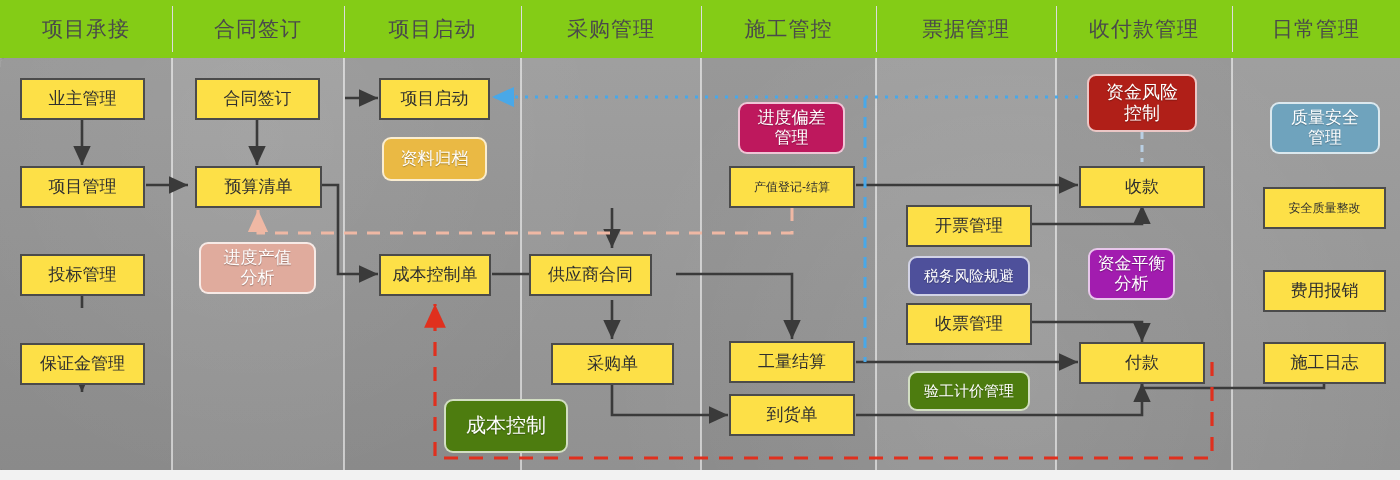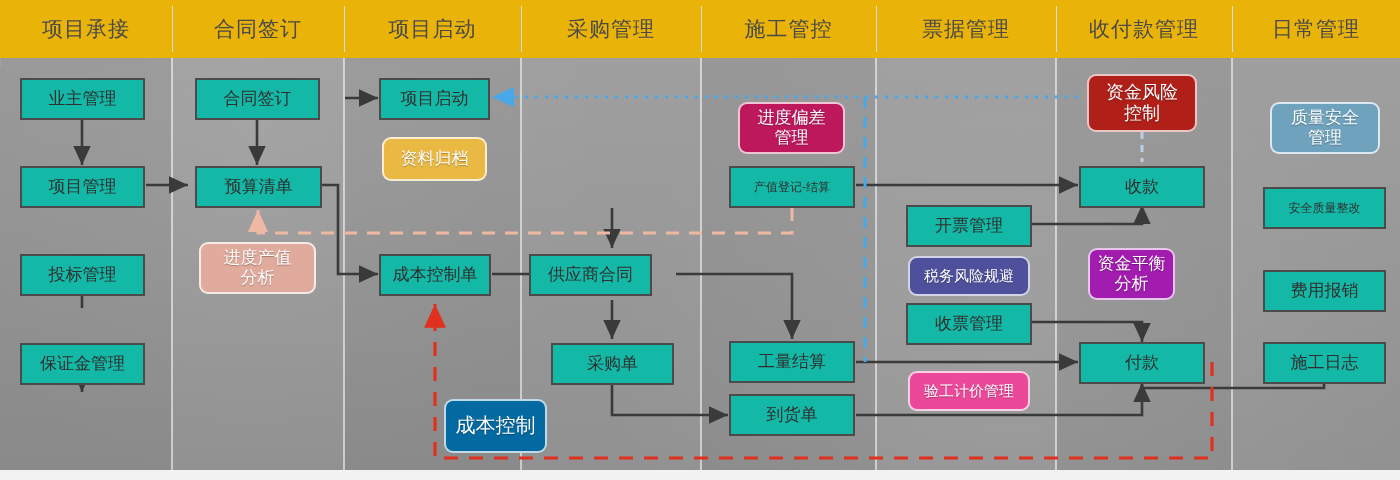--- a/index.html
+++ b/index.html
@@ -1,20 +1,20 @@
 <!DOCTYPE html>
 <html><head>
 <meta charset="utf-8">
 <style>
   html,body{margin:0;padding:0;background:#fff;}
   body{font-family:"Liberation Sans","DejaVu Sans",sans-serif;}
   #root{position:relative;width:1400px;height:480px;overflow:hidden;background:#f2f2f2;}
 
   
-  #header{position:absolute;left:0;top:0;width:1400px;height:58px;background:#eab308;}
+  #header{position:absolute;left:0;top:0;width:1400px;height:58px;background:#84cc16;}
   .hcell{position:absolute;top:0;height:58px;display:flex;align-items:center;justify-content:center;
          color:#4a4a4a;font-size:21px;letter-spacing:1px;}
   .hsep{position:absolute;top:6px;width:1px;height:46px;background:#dcdcdc;}
 
   
   #canvas{position:absolute;left:0;top:58px;width:1400px;height:412px;overflow:hidden;
           background:#9a9a9a;}
   
   .tex{position:absolute;inset:0;pointer-events:none;}
   .tex1{background:
@@ -27,21 +27,21 @@
      radial-gradient(circle at 72% 78%,rgba(255,255,255,.10),transparent 38%),
      radial-gradient(circle at 18% 20%,rgba(255,255,255,.07),transparent 30%);}
   .tex3{background:linear-gradient(180deg,rgba(255,255,255,.05),rgba(0,0,0,.06));}
   .band{position:absolute;top:0;height:412px;}
   .band.dk{background:rgba(0,0,0,.045);}
   .vsep{position:absolute;top:0;width:2px;height:412px;background:rgba(255,255,255,.55);}
 
   
   .node{position:absolute;box-sizing:border-box;display:flex;align-items:center;justify-content:center;
         text-align:center;line-height:1.18;z-index:6;}
-  .plain{background:#14b8a6;border:2px solid #4b4b4b;color:#2f2f2f;font-size:17px;}
+  .plain{background:#fde047;border:2px solid #4b4b4b;color:#2f2f2f;font-size:17px;}
   .pill{border-radius:9px;color:#fff;font-size:17px;border:2px solid rgba(255,255,255,.75);
         text-shadow:0 1px 1px rgba(0,0,0,.30);}
   .pill.sm{font-size:15px;}
   .plain.sm{font-size:12px;}
 
   
   svg.conn{position:absolute;left:0;top:0;width:1400px;height:412px;z-index:4;overflow:visible;}
 </style>
 </head>
 <body>
@@ -163,34 +163,34 @@
     <div class="node plain" style="left:20px;top:196px;width:125px;height:42px">投标管理</div>
     <div class="node plain" style="left:20px;top:285px;width:125px;height:42px">保证金管理</div>
 
     <div class="node plain" style="left:195px;top:20px;width:125px;height:42px">合同签订</div>
     <div class="node plain" style="left:195px;top:108px;width:127px;height:42px">预算清单</div>
     <div class="node pill" style="left:199px;top:184px;width:117px;height:52px;background:#e0ab9d">进度产值<br>分析</div>
 
     <div class="node plain" style="left:379px;top:20px;width:111px;height:42px">项目启动</div>
     <div class="node pill" style="left:382px;top:79px;width:105px;height:44px;background:#eab944">资料归档</div>
     <div class="node plain" style="left:379px;top:196px;width:112px;height:42px">成本控制单</div>
-    <div class="node pill" style="left:444px;top:341px;width:103px;height:54px;background:#0369a1;font-size:20px">成本控制</div>
+    <div class="node pill" style="left:444px;top:341px;width:124px;height:54px;background:#4d7c0f;font-size:20px">成本控制</div>
 
     <div class="node plain" style="left:529px;top:196px;width:123px;height:42px">供应商合同</div>
     <div class="node plain" style="left:551px;top:285px;width:123px;height:42px">采购单</div>
 
     <div class="node pill" style="left:738px;top:44px;width:107px;height:52px;background:#be185d">进度偏差<br>管理</div>
     <div class="node plain sm" style="left:729px;top:108px;width:126px;height:42px">产值登记-结算</div>
     <div class="node plain" style="left:729px;top:283px;width:126px;height:42px">工量结算</div>
     <div class="node plain" style="left:729px;top:336px;width:126px;height:42px">到货单</div>
 
     <div class="node plain" style="left:906px;top:147px;width:126px;height:42px">开票管理</div>
     <div class="node pill sm" style="left:908px;top:198px;width:122px;height:40px;background:#4e509b">税务风险规避</div>
     <div class="node plain" style="left:906px;top:245px;width:126px;height:42px">收票管理</div>
-    <div class="node pill sm" style="left:908px;top:313px;width:122px;height:40px;background:#ec4899">验工计价管理</div>
+    <div class="node pill sm" style="left:908px;top:313px;width:122px;height:40px;background:#4d7c0f">验工计价管理</div>
 
     <div class="node pill" style="left:1087px;top:16px;width:110px;height:58px;background:#b01f18;font-size:18px">资金风险<br>控制</div>
     <div class="node plain" style="left:1079px;top:108px;width:126px;height:42px">收款</div>
     <div class="node pill" style="left:1088px;top:190px;width:87px;height:52px;background:#a21caf">资金平衡<br>分析</div>
     <div class="node plain" style="left:1079px;top:284px;width:126px;height:42px">付款</div>
 
     <div class="node pill" style="left:1270px;top:44px;width:110px;height:52px;background:#6fa3bd">质量安全<br>管理</div>
     <div class="node plain sm" style="left:1263px;top:129px;width:123px;height:42px">安全质量整改</div>
     <div class="node plain" style="left:1263px;top:212px;width:123px;height:42px">费用报销</div>
     <div class="node plain" style="left:1263px;top:284px;width:123px;height:42px">施工日志</div>

